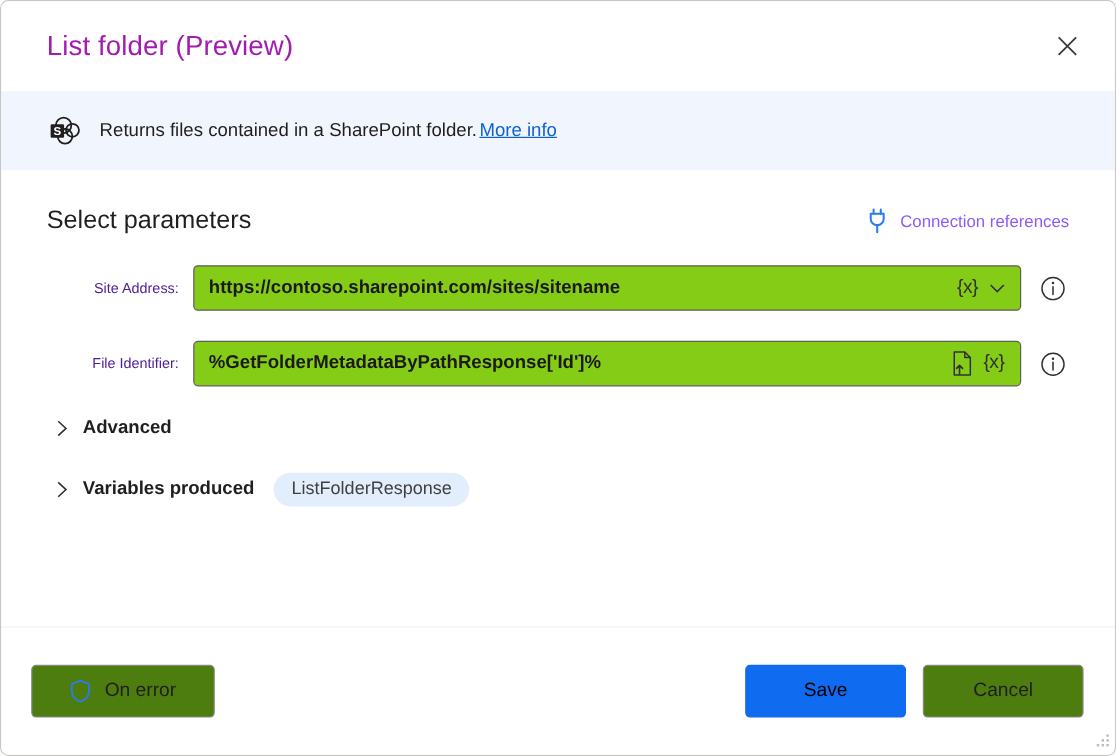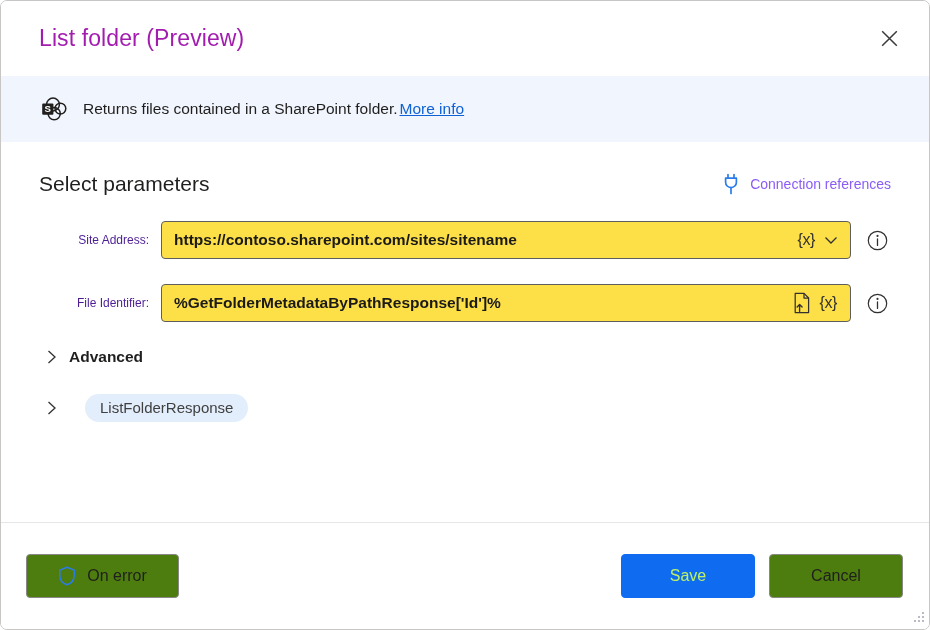--- a/index.html
+++ b/index.html
@@ -135,21 +135,21 @@
     font-size: 12px;
     color: #4c1d95;
   }
   .field {
     flex: 0 0 auto;
     width: 690px;
     height: 38px;
     box-sizing: border-box;
     border: 1px solid #605e5c;
     border-radius: 4px;
-    background: #fde047;
+    background: #84cc16;
     display: flex;
     align-items: center;
     padding: 0 8px 0 12px;
   }
   .field-value {
     flex: 1 1 auto;
     font-size: 15.5px;
     color: #1b1a19;
     font-weight: 600;
     white-space: nowrap;
@@ -248,21 +248,21 @@
   .btn-onerror {
     width: 153px;
     padding: 0 8px;
   }
   .btn-onerror .shield { margin-right: 11px; display: flex; align-items: center; }
   .spacer { flex: 1 1 auto; }
   .btn-save {
     width: 134px;
     background: #0f6cf0;
     border: 1px solid #0f6cf0;
-    color: #bef264;
+    color: #000000;
     margin-right: 14px;
   }
   .btn-cancel { width: 134px; }
 
   .resize-grip {
     position: absolute;
     right: 4px;
     bottom: 4px;
     width: 14px;
     height: 14px;
@@ -365,20 +365,21 @@
       </span>
       <span class="collapse-label">Advanced</span>
     </div>
 
     <div class="collapse-row second">
       <span class="chevron-right">
         <svg width="12" height="16" viewBox="0 0 12 16">
           <path d="M2.5 2 L9 8 L2.5 14" stroke="#323130" stroke-width="1.3" fill="none"></path>
         </svg>
       </span>
+      <span class="collapse-label">Variables produced</span>
       <span class="pill">ListFolderResponse</span>
     </div>
 
   </div>
 
   <div class="divider"></div>
 
   <div class="footer">
     <div class="btn btn-default btn-onerror">
       <span class="shield">

